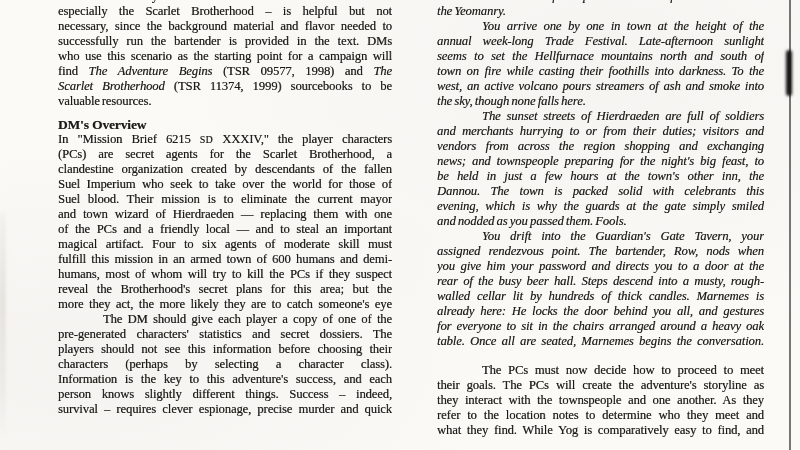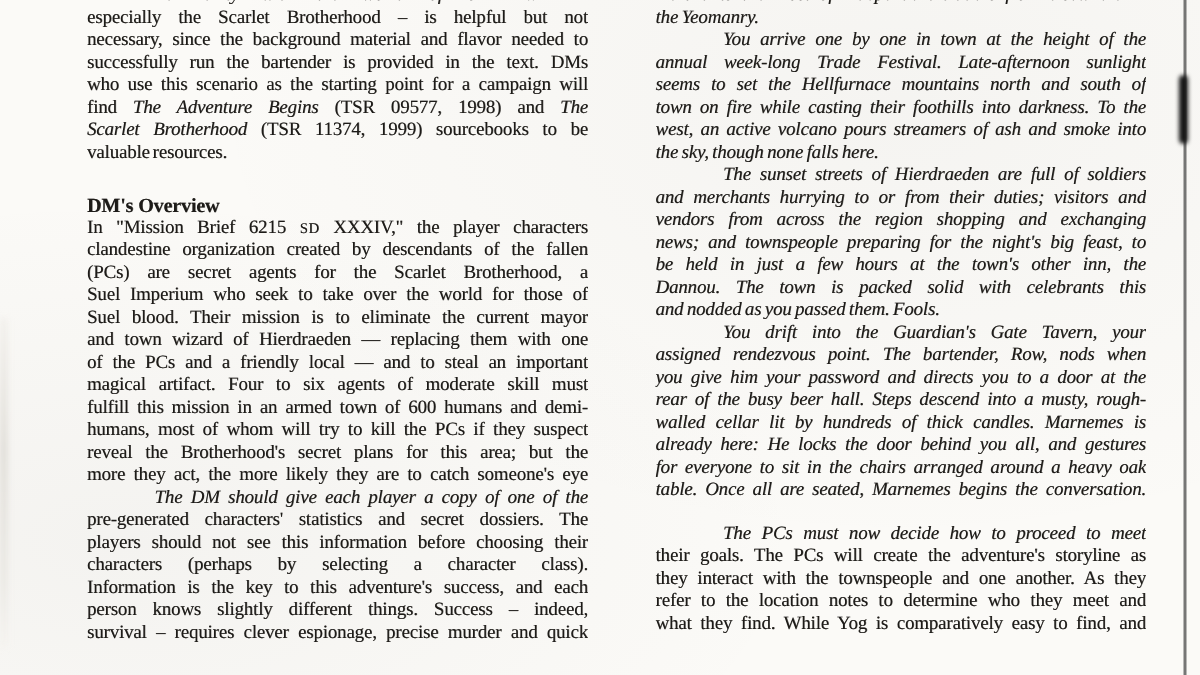--- a/index.html
+++ b/index.html
@@ -22,21 +22,21 @@
   }
   .col-left{left:58px;width:334px;}
   .col-right{left:437px;width:327px;}
   .block{margin:0;}
   .line{
     height:15px;line-height:15px;overflow:hidden;
     font-size:12.6px;
     word-spacing:-1.2px;letter-spacing:-0.1px;
     text-align:justify;text-align-last:justify;
   }
-  .line.indent{text-indent:45px;font-style:italic;}
+  .line.indent{text-indent:45px;}
   .line.last{text-align-last:left;}
   .block.italic .line{font-style:italic;word-spacing:-0.8px;}
   .heading{
     height:15px;line-height:15px;overflow:hidden;
     font-size:13.4px;font-weight:bold;
     letter-spacing:-0.1px;
   }
   .sc{font-size:0.78em;letter-spacing:0.4px;margin-top:32px;}
   i{font-style:italic;}
   .left-smudge{
@@ -61,27 +61,27 @@
       <div class="block">
         <div class="line indent">Familiarity with the world of <span class="sc">GREYHAWK</span> —</div>
         <div class="line">especially the Scarlet Brotherhood – is helpful but not</div>
         <div class="line">necessary, since the background material and flavor needed to</div>
         <div class="line">successfully run the bartender is provided in the text. DMs</div>
         <div class="line">who use this scenario as the starting point for a campaign will</div>
         <div class="line">find <i>The Adventure Begins</i> (TSR 09577, 1998) and <i>The</i></div>
         <div class="line"><i>Scarlet Brotherhood</i> (TSR 11374, 1999) sourcebooks to be</div>
         <div class="line last">valuable resources.</div>
       </div>
-      <div class="block" style="margin-top: 20px;">
+      <div class="block" style="margin-top: 8px;">
         <div class="heading">DM's Overview</div>
       </div>
       <div class="block">
         <div class="line">In "Mission Brief 6215 <span class="sc">SD</span> XXXIV," the player characters</div>
+        <div class="line">(PCs) are secret agents for the Scarlet Brotherhood, a</div>
         <div class="line">clandestine organization created by descendants of the fallen</div>
-        <div class="line">(PCs) are secret agents for the Scarlet Brotherhood, a</div>
         <div class="line">Suel Imperium who seek to take over the world for those of</div>
         <div class="line">Suel blood. Their mission is to eliminate the current mayor</div>
         <div class="line">and town wizard of Hierdraeden — replacing them with one</div>
         <div class="line">of the PCs and a friendly local — and to steal an important</div>
         <div class="line">magical artifact. Four to six agents of moderate skill must</div>
         <div class="line">fulfill this mission in an armed town of 600 humans and demi-</div>
         <div class="line">humans, most of whom will try to kill the PCs if they suspect</div>
         <div class="line">reveal the Brotherhood's secret plans for this area; but the</div>
         <div class="line">more they act, the more likely they are to catch someone's eye</div>
       </div>
@@ -108,20 +108,21 @@
         <div class="line">west, an active volcano pours streamers of ash and smoke into</div>
         <div class="line last">the sky, though none falls here.</div>
       </div>
       <div class="block italic">
         <div class="line indent">The sunset streets of Hierdraeden are full of soldiers</div>
         <div class="line">and merchants hurrying to or from their duties; visitors and</div>
         <div class="line">vendors from across the region shopping and exchanging</div>
         <div class="line">news; and townspeople preparing for the night's big feast, to</div>
         <div class="line">be held in just a few hours at the town's other inn, the</div>
         <div class="line">Dannou. The town is packed solid with celebrants this</div>
+        <div class="line">evening, which is why the guards at the gate simply smiled</div>
         <div class="line last">and nodded as you passed them. Fools.</div>
       </div>
       <div class="block italic">
         <div class="line indent">You drift into the Guardian's Gate Tavern, your</div>
         <div class="line">assigned rendezvous point. The bartender, Row, nods when</div>
         <div class="line">you give him your password and directs you to a door at the</div>
         <div class="line">rear of the busy beer hall. Steps descend into a musty, rough-</div>
         <div class="line">walled cellar lit by hundreds of thick candles. Marnemes is</div>
         <div class="line">already here: He locks the door behind you all, and gestures</div>
         <div class="line">for everyone to sit in the chairs arranged around a heavy oak</div>

